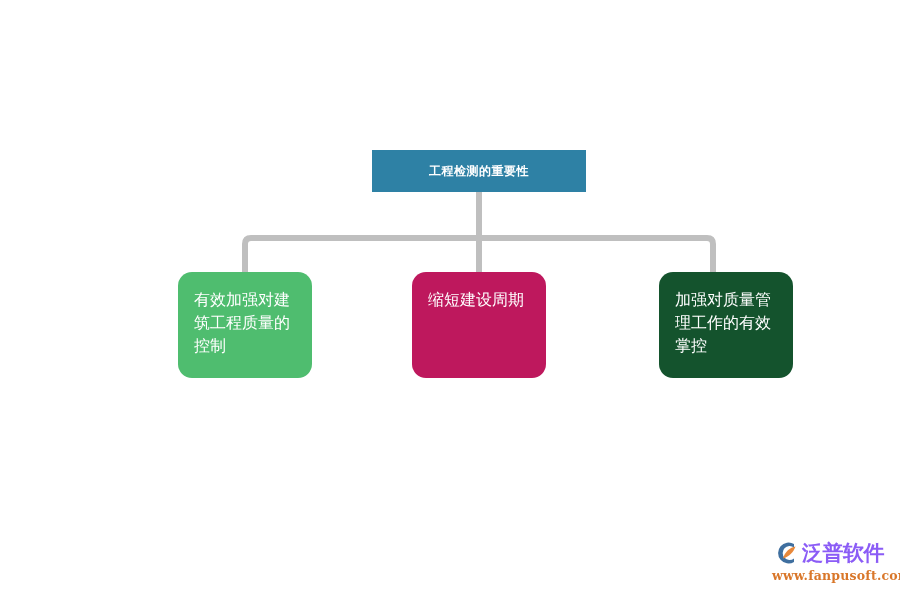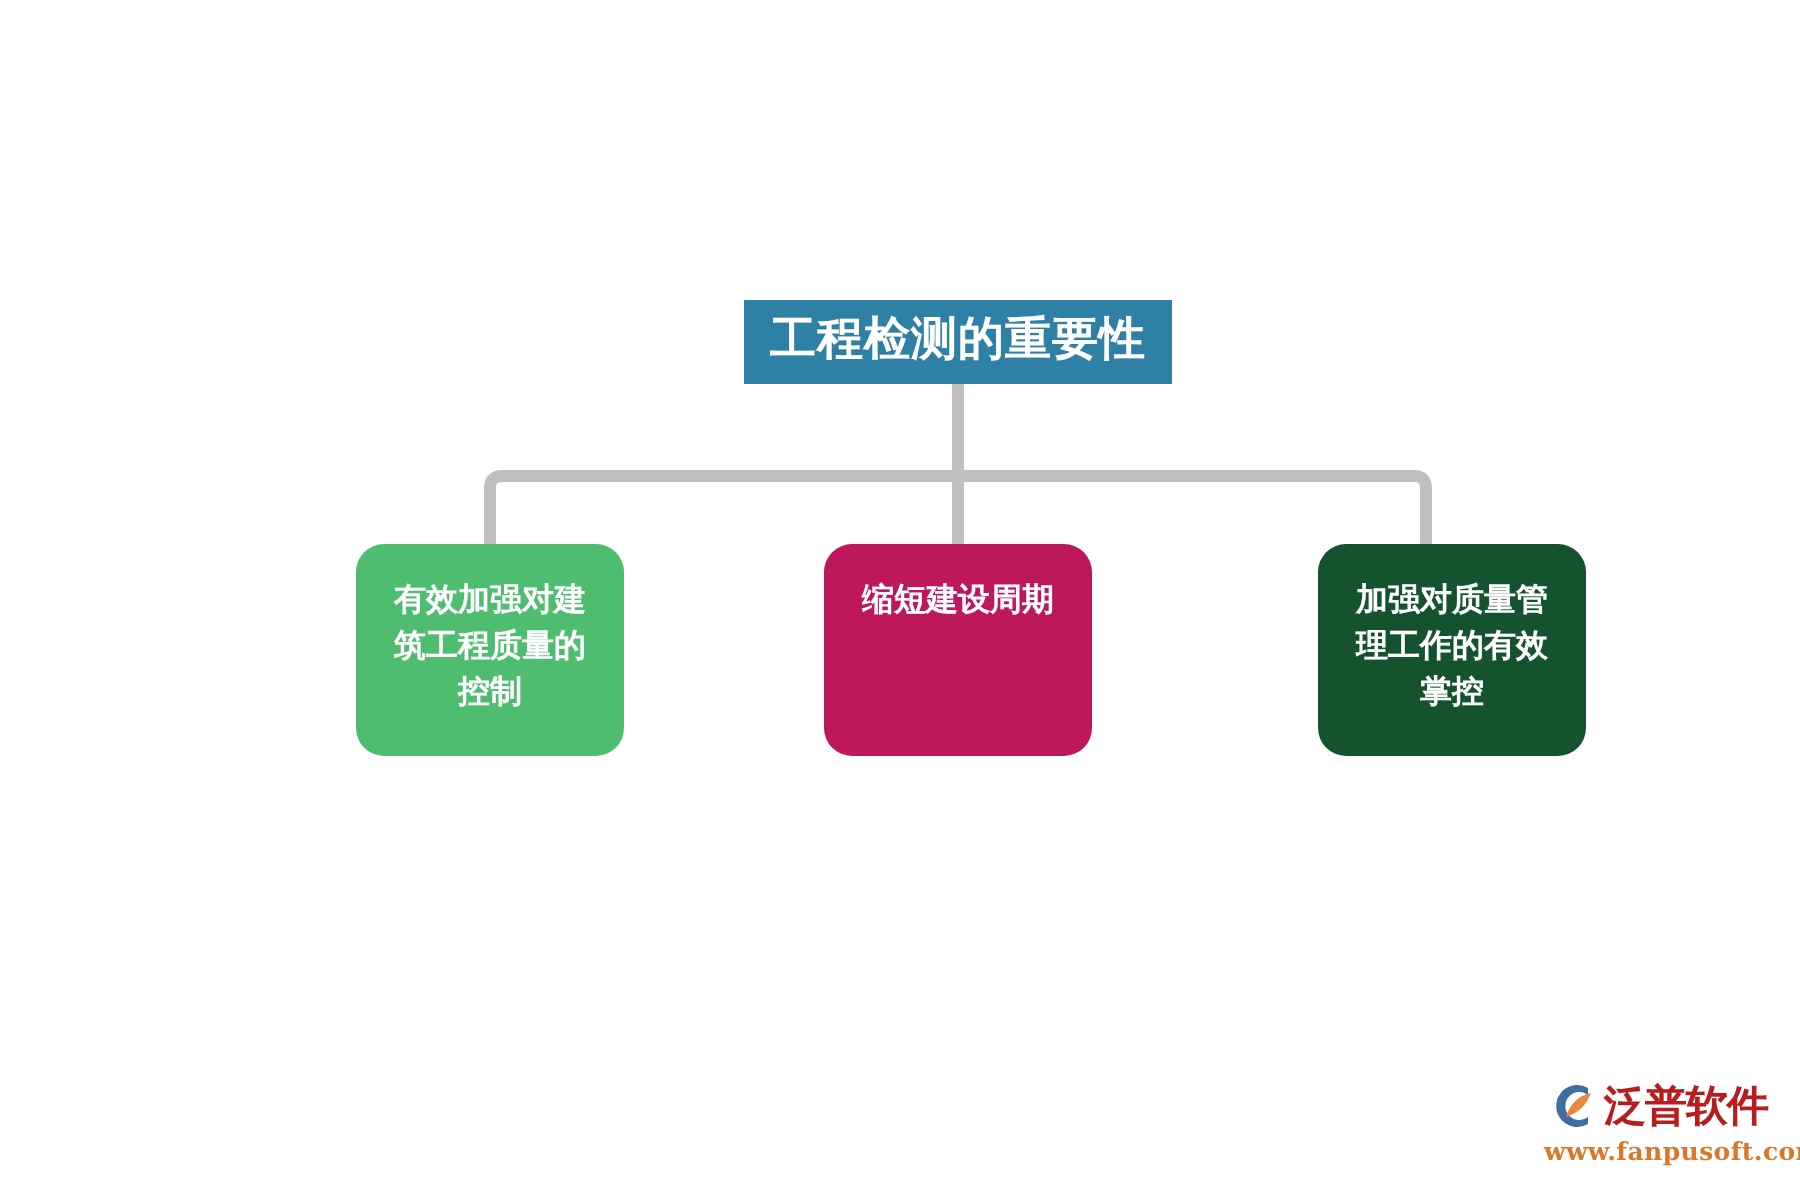--- a/index.html
+++ b/index.html
@@ -34,41 +34,40 @@
     width: 214px;
     height: 42px;
     background: #2e81a5;
     display: flex;
     align-items: center;
     justify-content: center;
     box-sizing: border-box;
   }
   .node-root .node-text {
     color: #ffffff;
-    font-size: 23px;
+    font-size: 12px;
     font-weight: bold;
     letter-spacing: 0.5px;
     line-height: 1.2;
     white-space: nowrap;
   }
   
   .node-child {
     position: absolute;
     border-radius: 14px;
     box-sizing: border-box;
     padding: 16px 16px 14px 16px;
   }
   .node-child .node-text {
     color: #ffffff;
     font-size: 16px;
-    font-weight: bold;
+    font-weight: normal;
     line-height: 1.45;
     display: block;
     word-break: break-all;
-    text-align: center;
   }
   #child-0 {
     left: 178px;
     top: 272px;
     width: 134px;
     height: 106px;
     background: #4fbd6f;
   }
   #child-1 {
     left: 412px;
@@ -98,21 +97,21 @@
     height: 30px;
   }
   .wm-mark {
     width: 28px;
     height: 28px;
     position: relative;
     flex: 0 0 auto;
     margin-right: 2px;
   }
   .wm-name {
-    color: #b91c1c;
+    color: #8b5cf6;
     font-size: 21px;
     font-weight: bold;
     line-height: 28px;
     letter-spacing: -0.5px;
     white-space: nowrap;
   }
   .wm-url {
     color: #d9772a;
     font-size: 12.5px;
     font-weight: bold;

